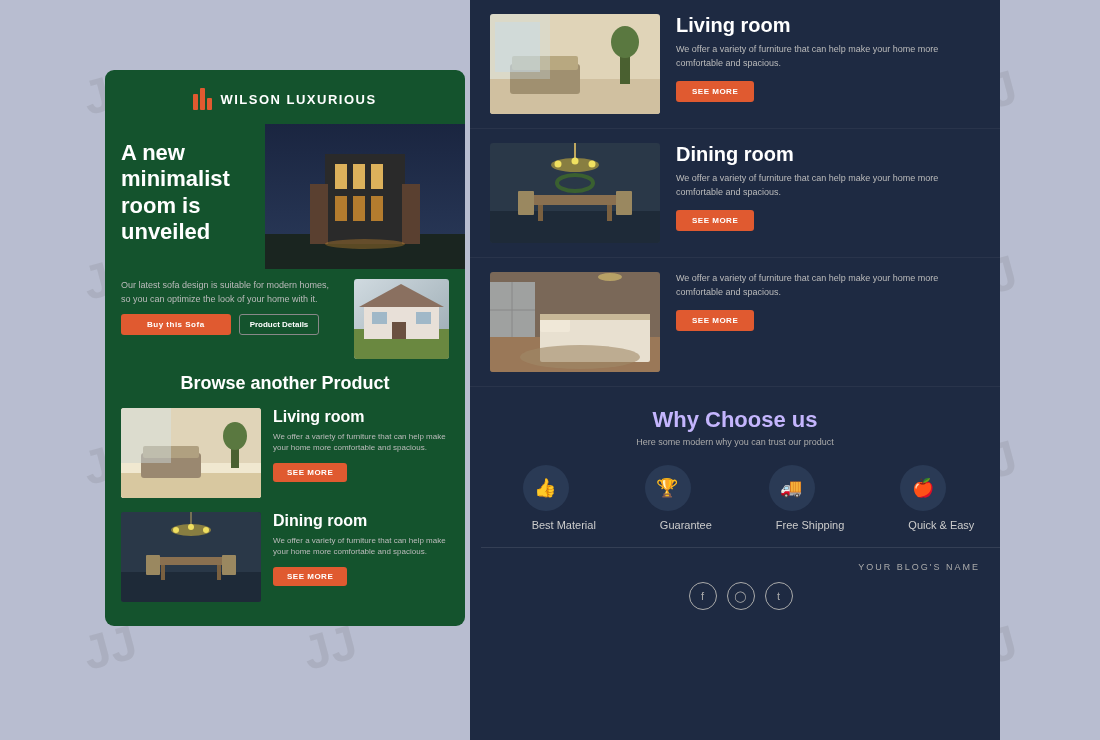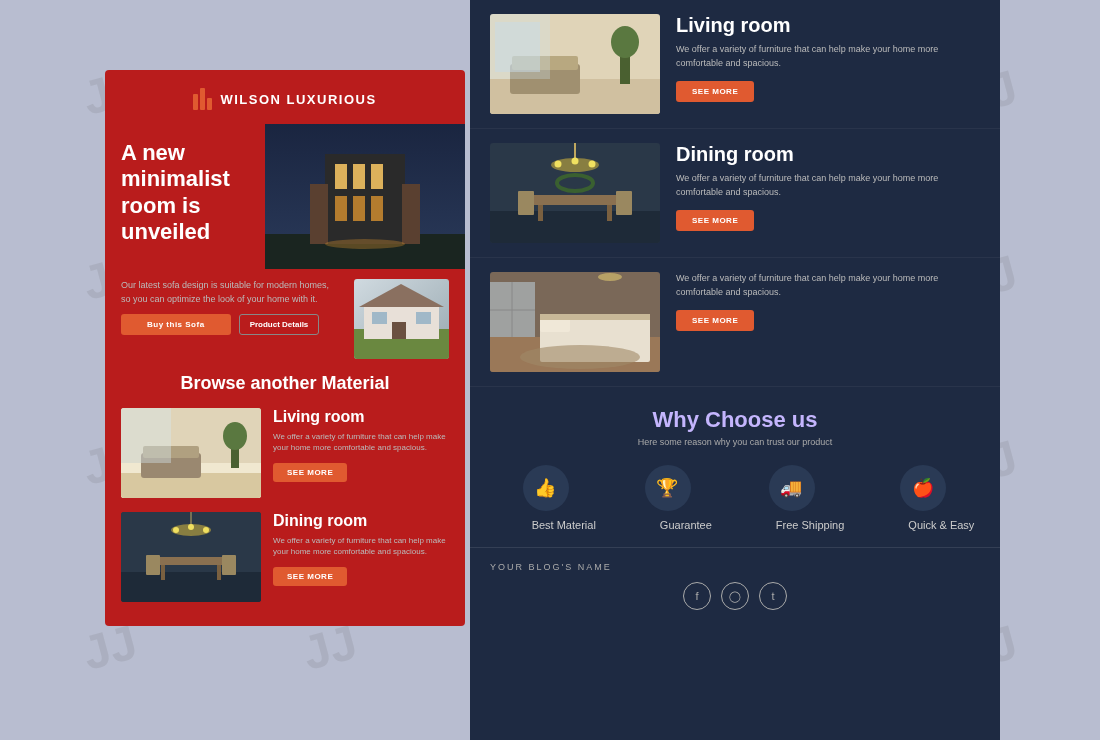--- a/index.html
+++ b/index.html
@@ -47,24 +47,24 @@
     }
 
     
     .left-panel {
       width: 370px;
       height: 740px;
       overflow: hidden;
     }
 
     .email-card {
-      background: #b91c1c;
+      background: #14532d;
       width: 360px;
       margin: 70px auto 0;
-      border-radius: 4px;
+      border-radius: 9px;
       overflow: hidden;
       color: white;
     }
 
     
     .card-header {
       padding: 18px 20px 14px;
       display: flex;
       align-items: center;
       justify-content: center;
@@ -309,22 +309,23 @@
     .feature-label {
       font-size: 11px;
       color: #ccc;
       text-align: center;
       padding-left: 36px;
     }
 
     
     .footer-section {
       padding: 14px 20px;
-      text-align: left;
+      text-align: right;
       border-top: 1px solid rgba(255,255,255,0.1);
+      margin-left: 11px;
     }
     .blog-name {
       font-size: 9px;
       letter-spacing: 2px;
       color: #aaa;
       margin-bottom: 10px;
     }
     .social-icons {
       display: flex;
       justify-content: center;
@@ -440,21 +441,21 @@
 
             <rect x="18" y="33" width="15" height="12" fill="#a0b8c8"></rect>
             <rect x="62" y="33" width="15" height="12" fill="#a0b8c8"></rect>
 
             <rect x="38" y="43" width="14" height="17" fill="#6a5040"></rect>
           </svg>
         </div>
       </div>
 
       <div class="browse-section">
-        <div class="browse-title">Browse another Material</div>
+        <div class="browse-title">Browse another Product</div>
 
         <div class="product-item">
           <div class="product-image product-img-living">
             <svg width="140" height="90" viewBox="0 0 140 90" xmlns="http://www.w3.org/2000/svg">
               <rect width="140" height="90" fill="#e0d4b8"></rect>
               <rect x="0" y="55" width="140" height="35" fill="#f0e8d0"></rect>
 
               <rect x="0" y="65" width="140" height="25" fill="#d8c8a0"></rect>
 
               <rect x="20" y="45" width="60" height="25" rx="3" fill="#9a8870"></rect>
@@ -573,21 +574,21 @@
           </svg>
         </div>
         <div class="right-product-info">
           <div class="right-product-desc">We offer a variety of furniture that can help make your home more comfortable and spacious.</div>
           <button class="btn-see-more-right">SEE MORE</button>
         </div>
       </div>
 
       <div class="why-section">
         <div class="why-title">Why Choose us</div>
-        <div class="why-subtitle">Here some reason why you can trust our product</div>
+        <div class="why-subtitle">Here some modern why you can trust our product</div>
         <div class="features-row">
           <div class="feature-item">
             <div class="feature-icon">👍</div>
             <div class="feature-label">Best Material</div>
           </div>
           <div class="feature-item">
             <div class="feature-icon">🏆</div>
             <div class="feature-label">Guarantee</div>
           </div>
           <div class="feature-item">

